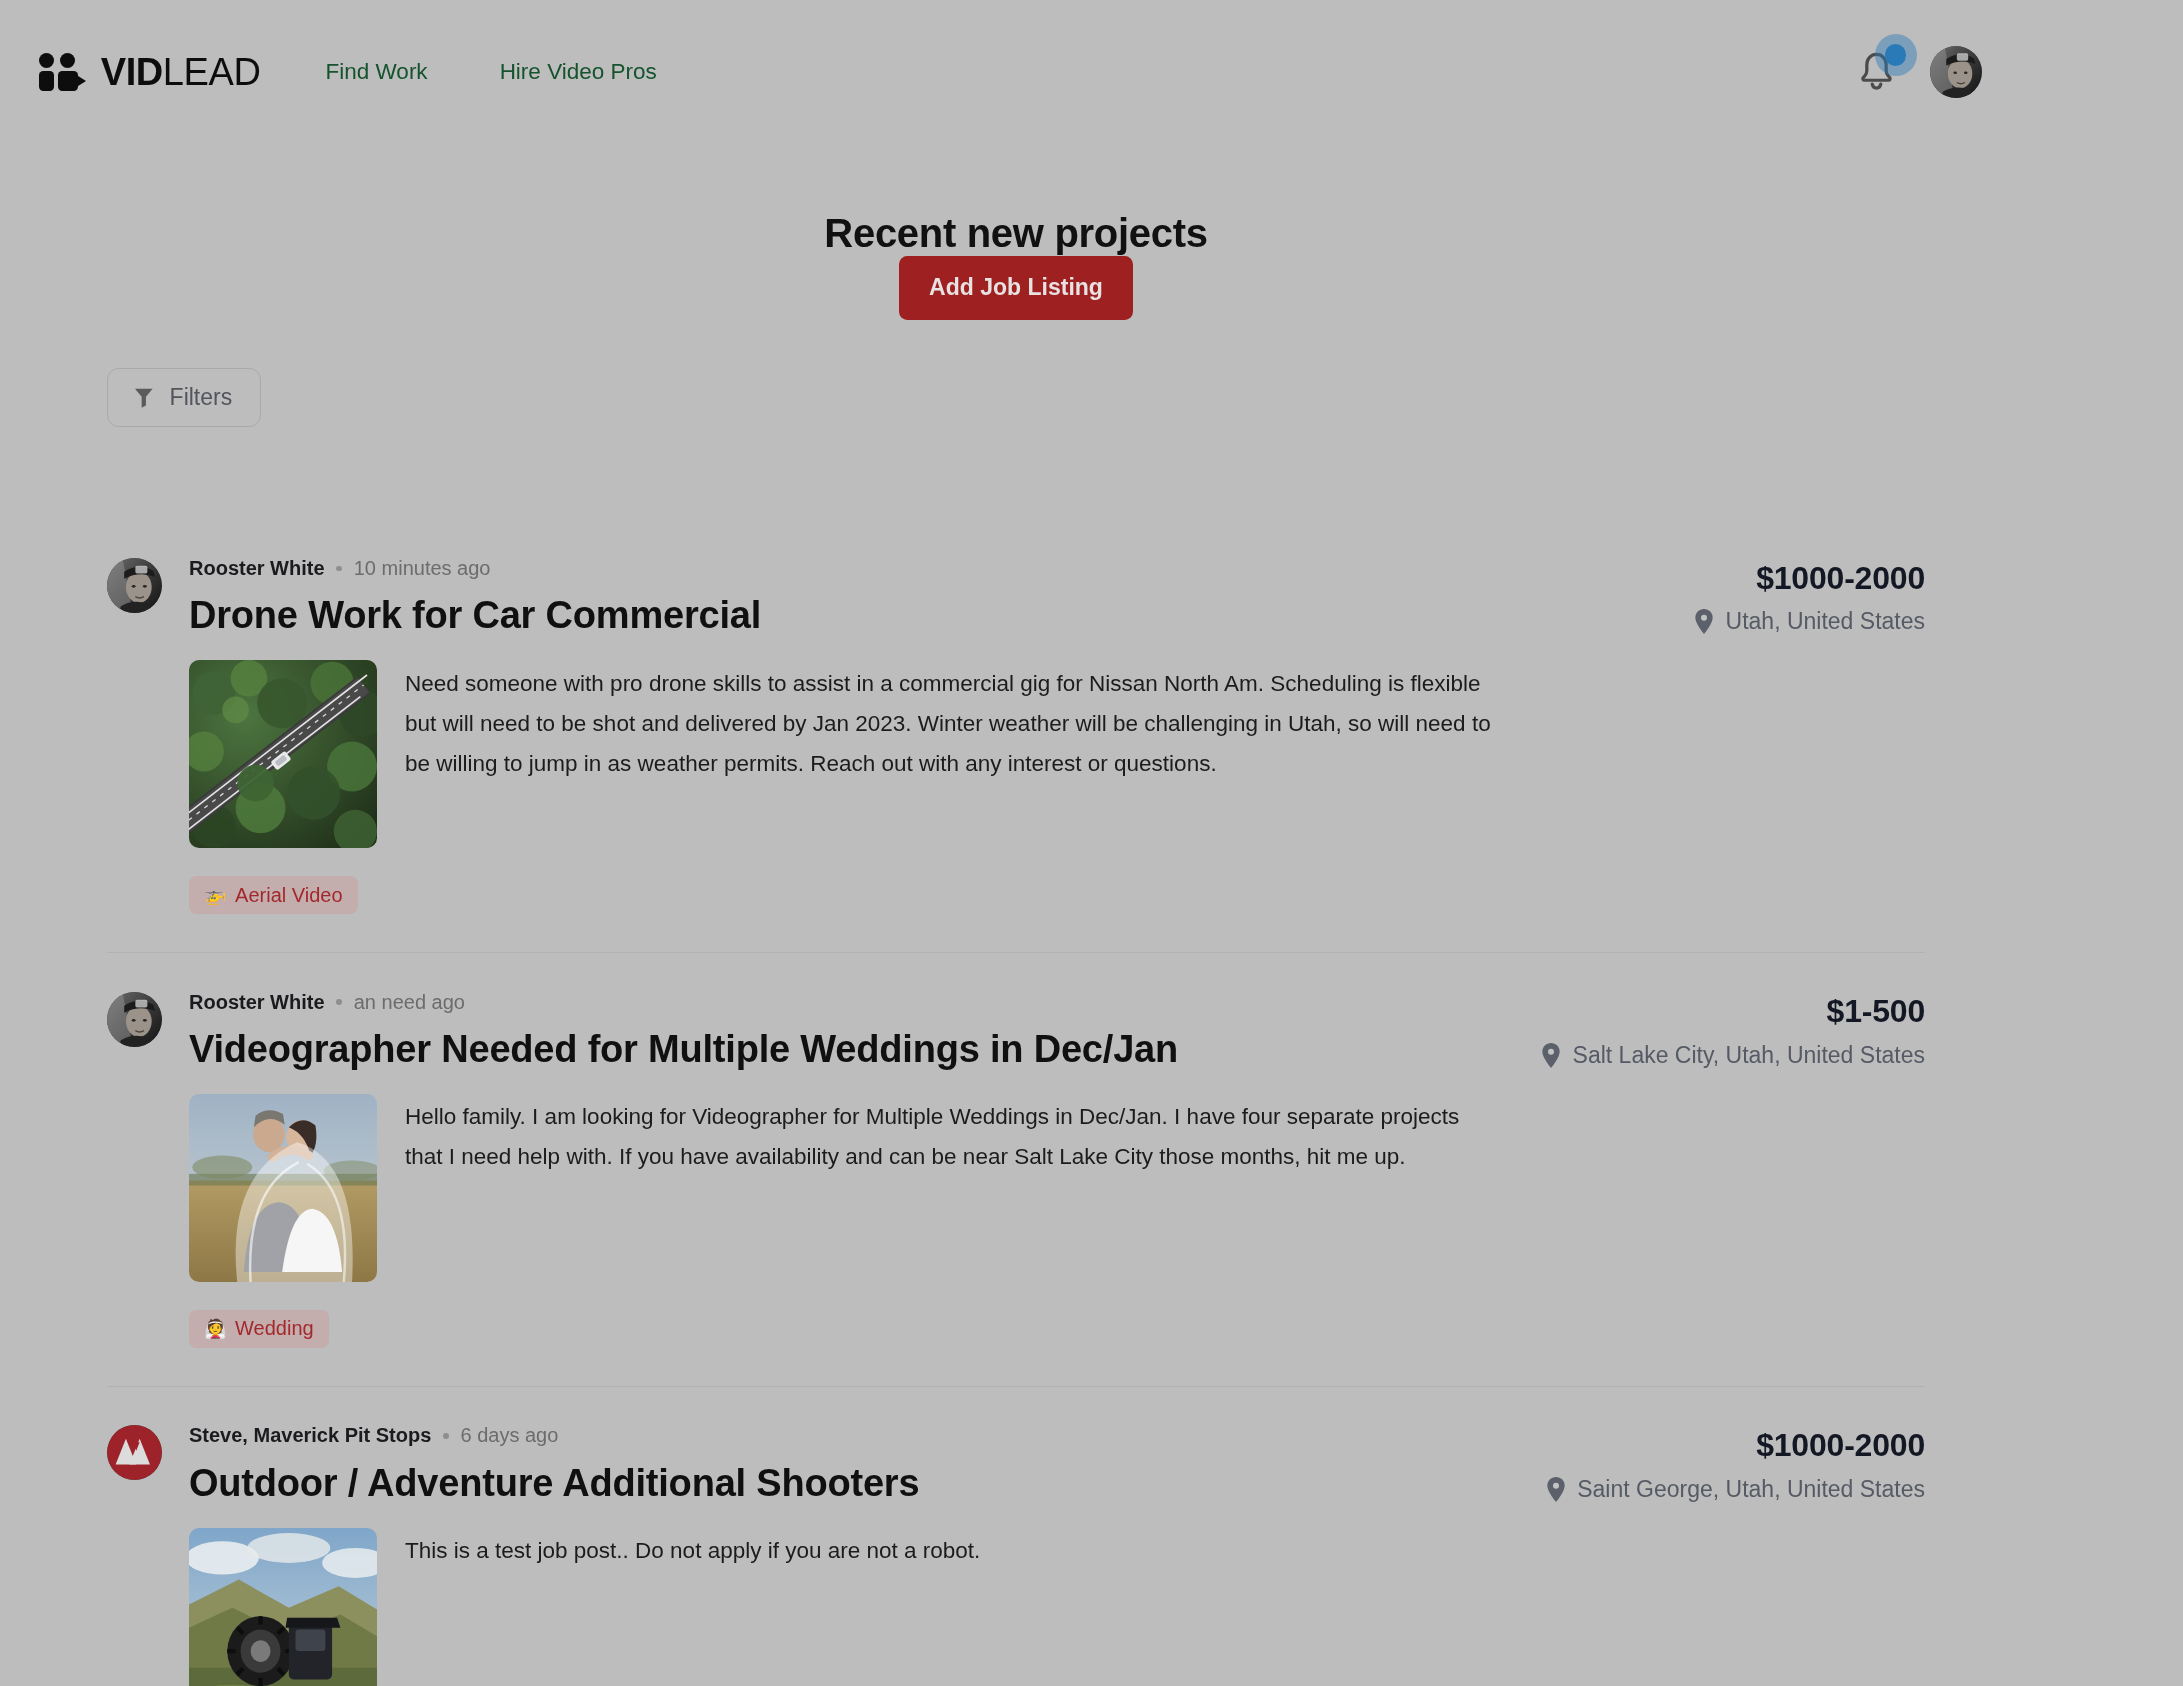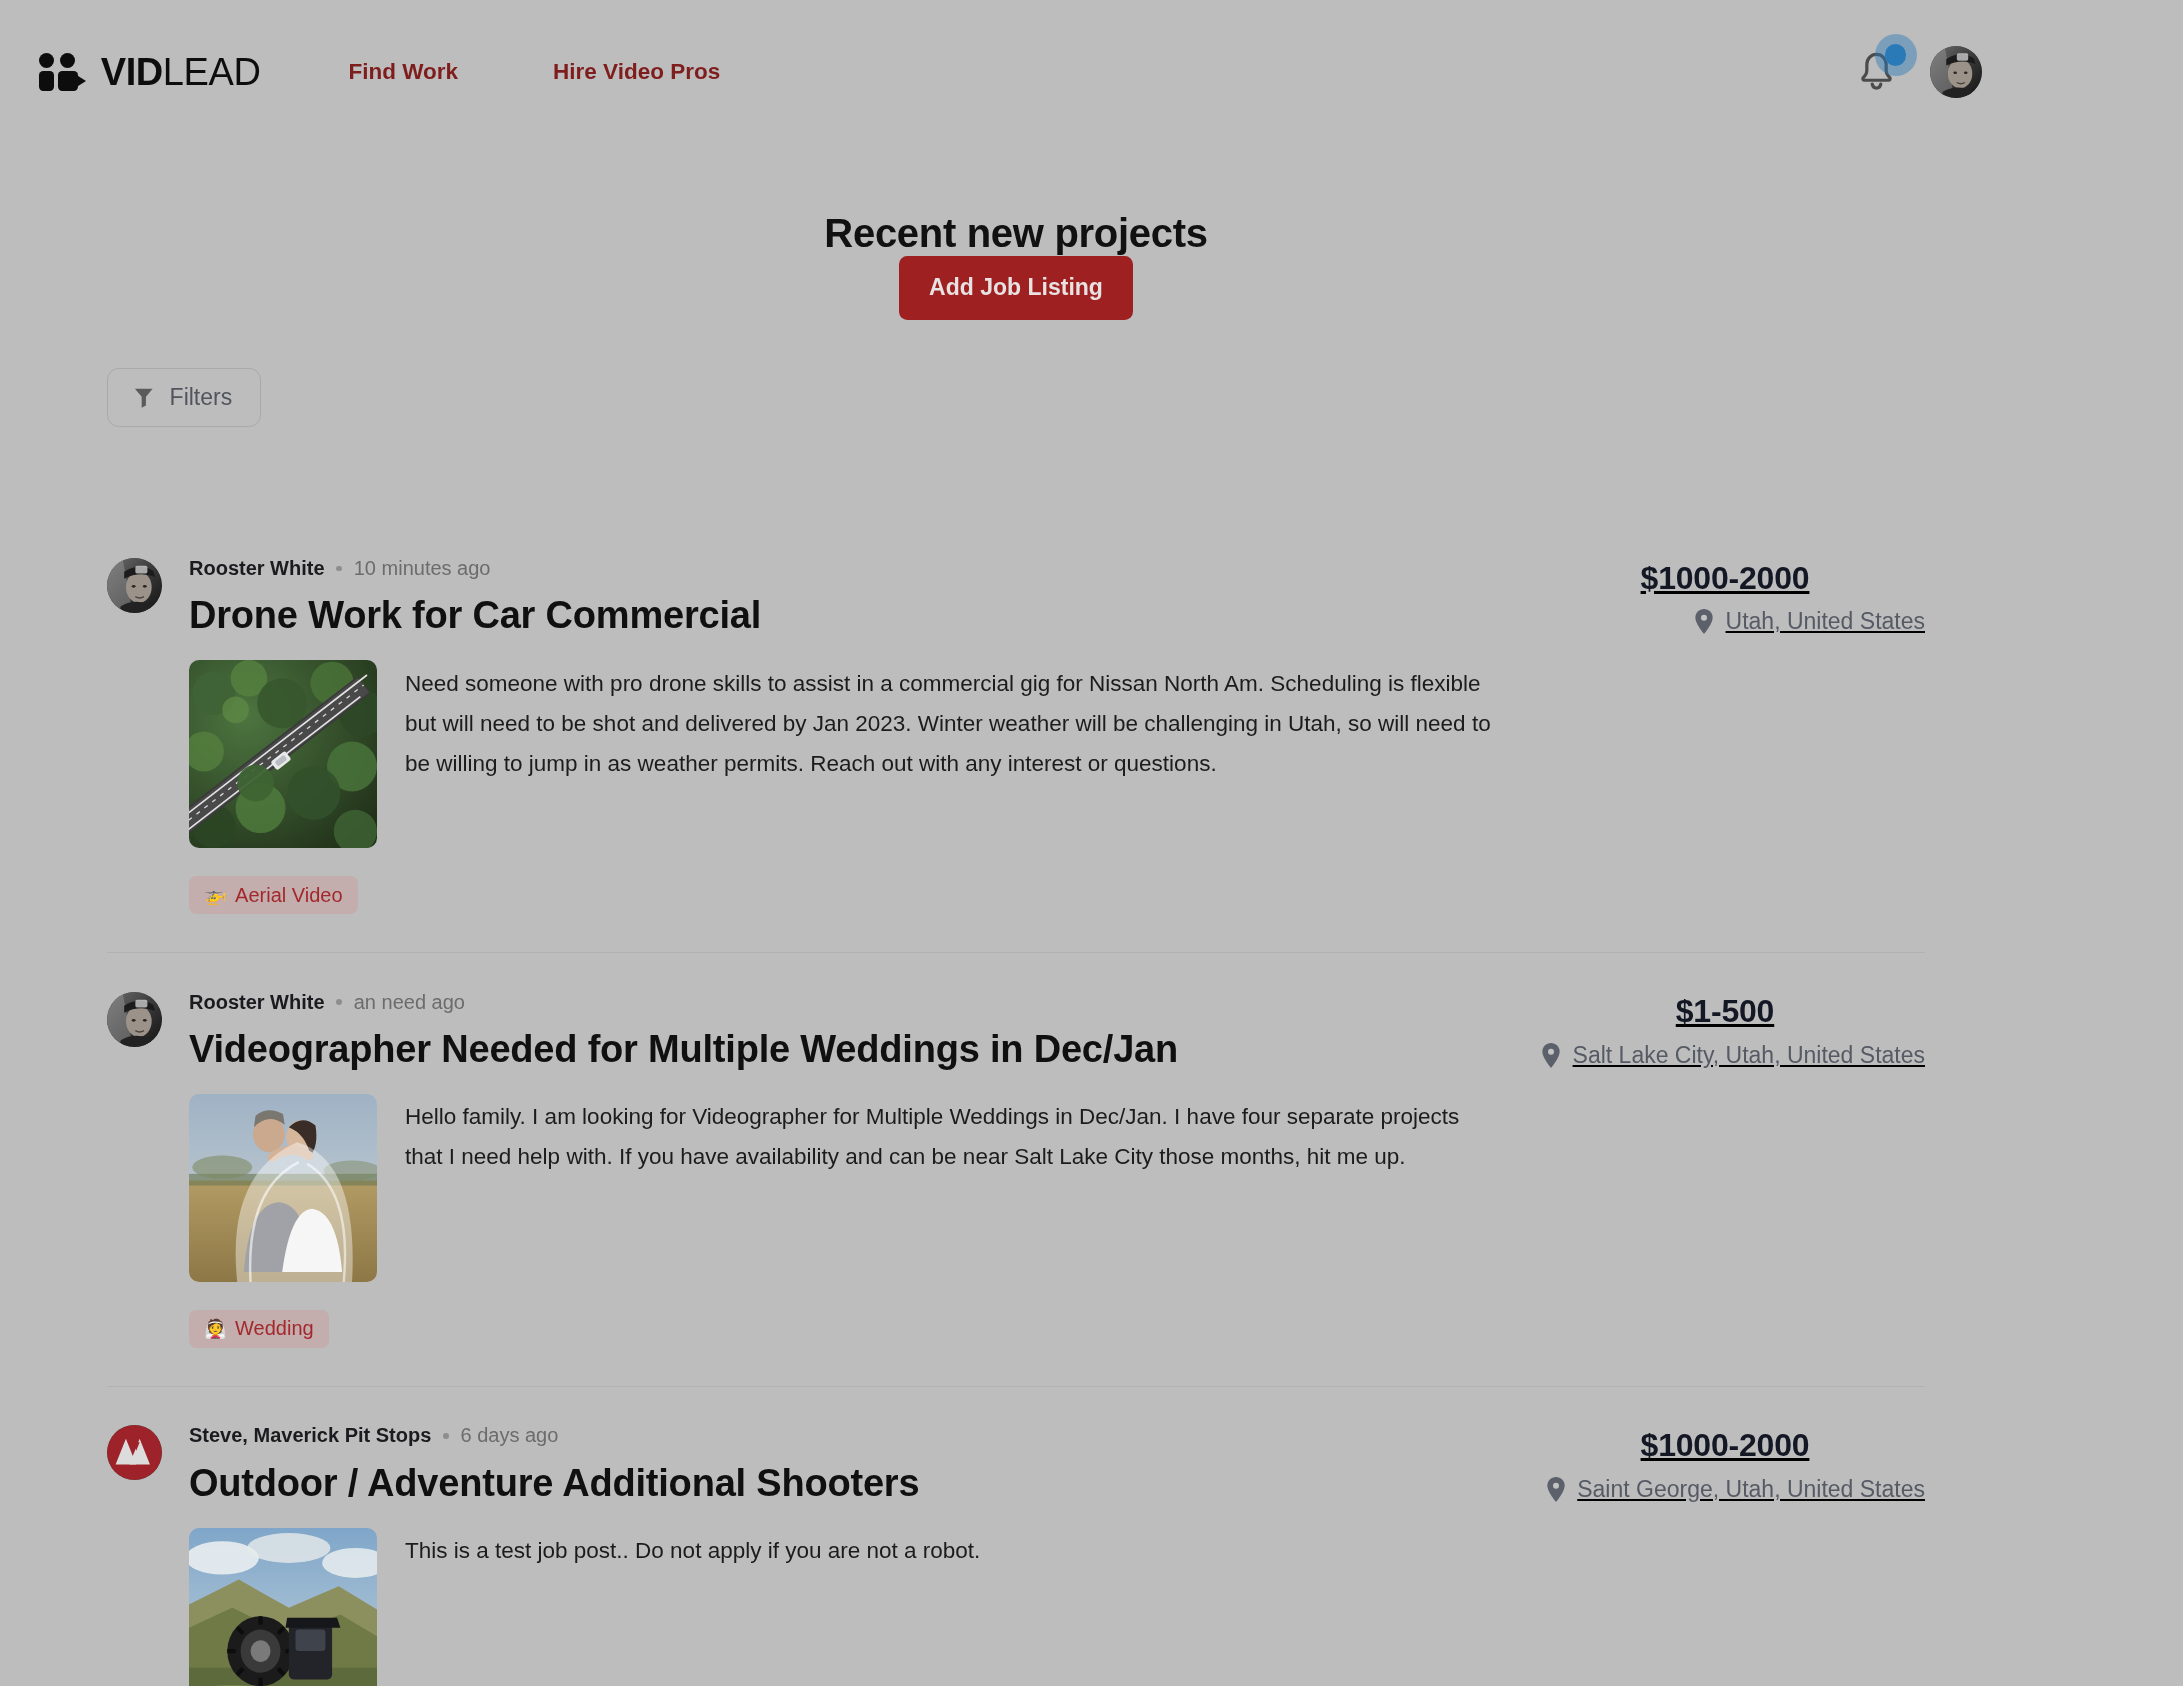--- a/index.html
+++ b/index.html
@@ -91,25 +91,24 @@
   .logo-text .w1 { font-weight: 700; }
   .logo-text .w2 { font-weight: 300; }
 
   .nav-links {
     display: flex;
     align-items: center;
     gap: 72px;
   }
   .nav-link {
     font-size: 22.5px;
-    color: #7f1d1d;
-    font-weight: 700;
-    cursor: pointer;
-    white-space: nowrap;
-    margin-left: 23px;
+    color: #14532d;
+    font-weight: 400;
+    cursor: pointer;
+    white-space: nowrap;
   }
 
   .header-right {
     margin-left: auto;
     display: flex;
     align-items: center;
     gap: 32px;
   }
 
   .bell-wrap {
@@ -290,25 +289,24 @@
     font-size: 20px;
     font-weight: 400;
     padding: 7.5px 15px;
     white-space: nowrap;
     cursor: pointer;
   }
   .tag .emoji { font-size: 18.3px; line-height: 1; }
 
   .listing-right {
     flex: 0 0 auto;
-    text-align: center;
+    text-align: right;
     padding-left: 33px;
     padding-top: 5px;
     min-width: 433px;
-    text-decoration: underline;
   }
   .price {
     font-size: 32px;
     font-weight: 700;
     color: #141824;
     letter-spacing: -0.2px;
     white-space: nowrap;
   }
   .loc-row {
     display: flex;

